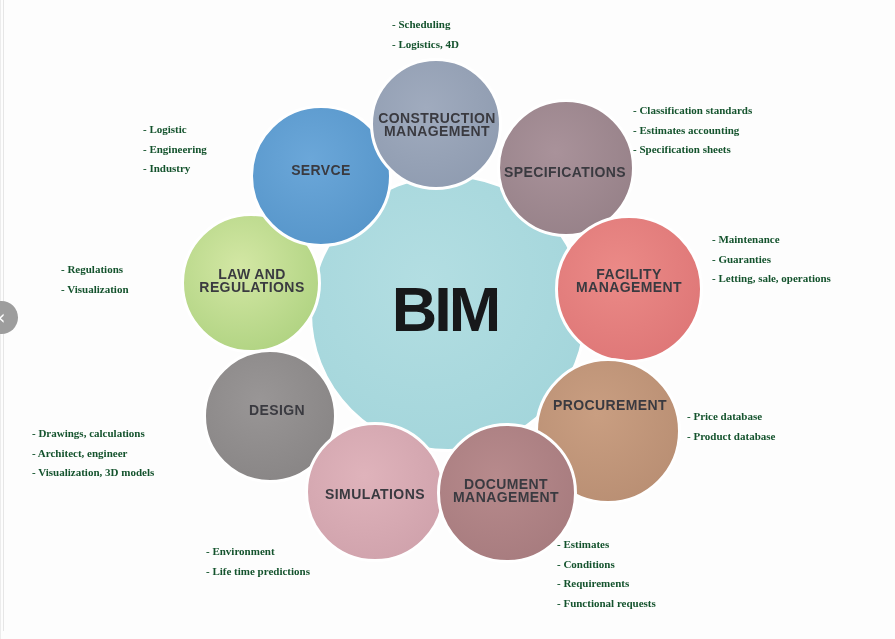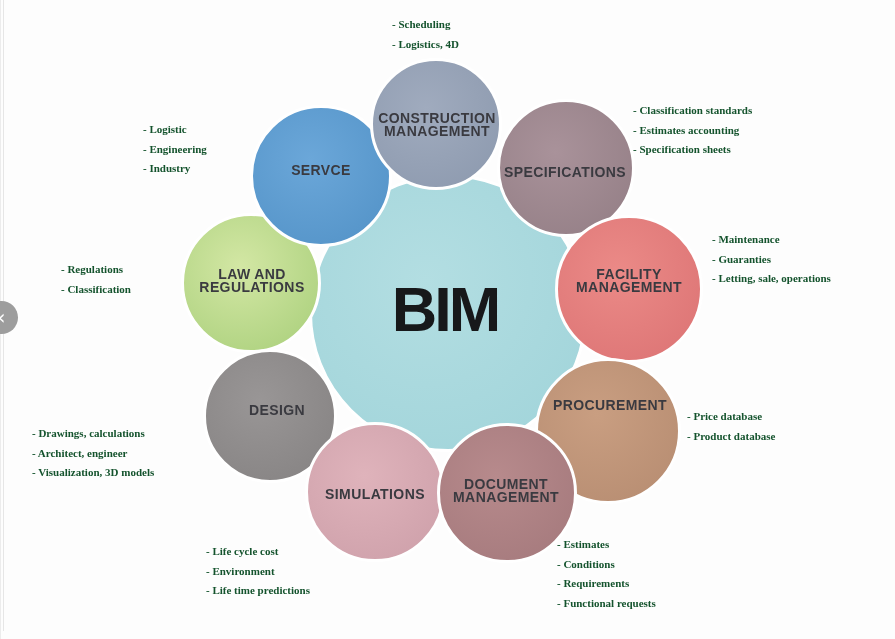--- a/index.html
+++ b/index.html
@@ -129,32 +129,31 @@
     <span>- Price database</span>
     <span>- Product database</span>
   </div>
   <div class="ann" style="left:557px;top:535px;">
     <span>- Estimates</span>
     <span>- Conditions</span>
     <span>- Requirements</span>
     <span>- Functional requests</span>
   </div>
   <div class="ann" style="left:206px;top:542px;">
-    <span>- Life cycle cost</span>
     <span>- Environment</span>
     <span>- Life time predictions</span>
   </div>
   <div class="ann" style="left:32px;top:424px;">
     <span>- Drawings, calculations</span>
     <span>- Architect, engineer</span>
     <span>- Visualization, 3D models</span>
   </div>
   <div class="ann" style="left:61px;top:260px;">
     <span>- Regulations</span>
-    <span>- Classification</span>
+    <span>- Visualization</span>
   </div>
   <div class="ann" style="left:143px;top:120px;">
     <span>- Logistic</span>
     <span>- Engineering</span>
     <span>- Industry</span>
   </div>
 
   <div class="prev-btn">
     <span>‹</span>
   </div>

